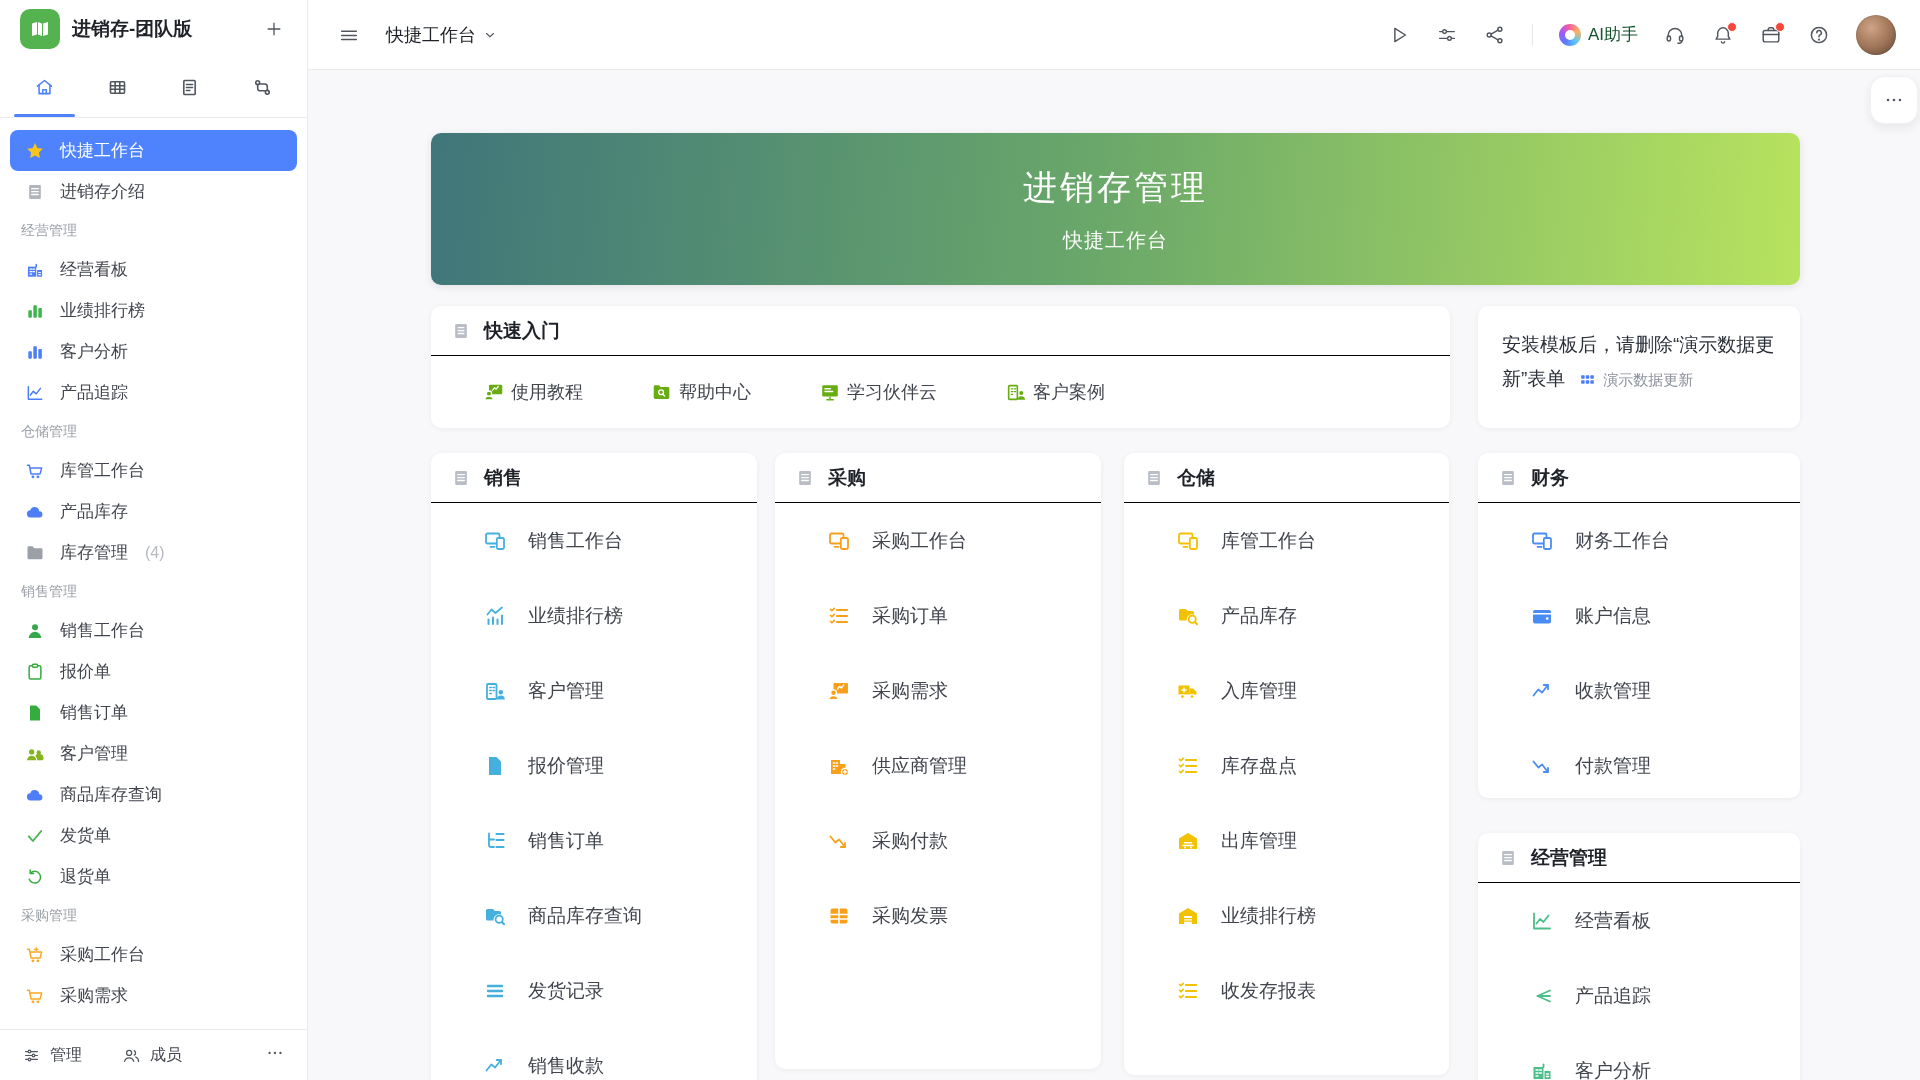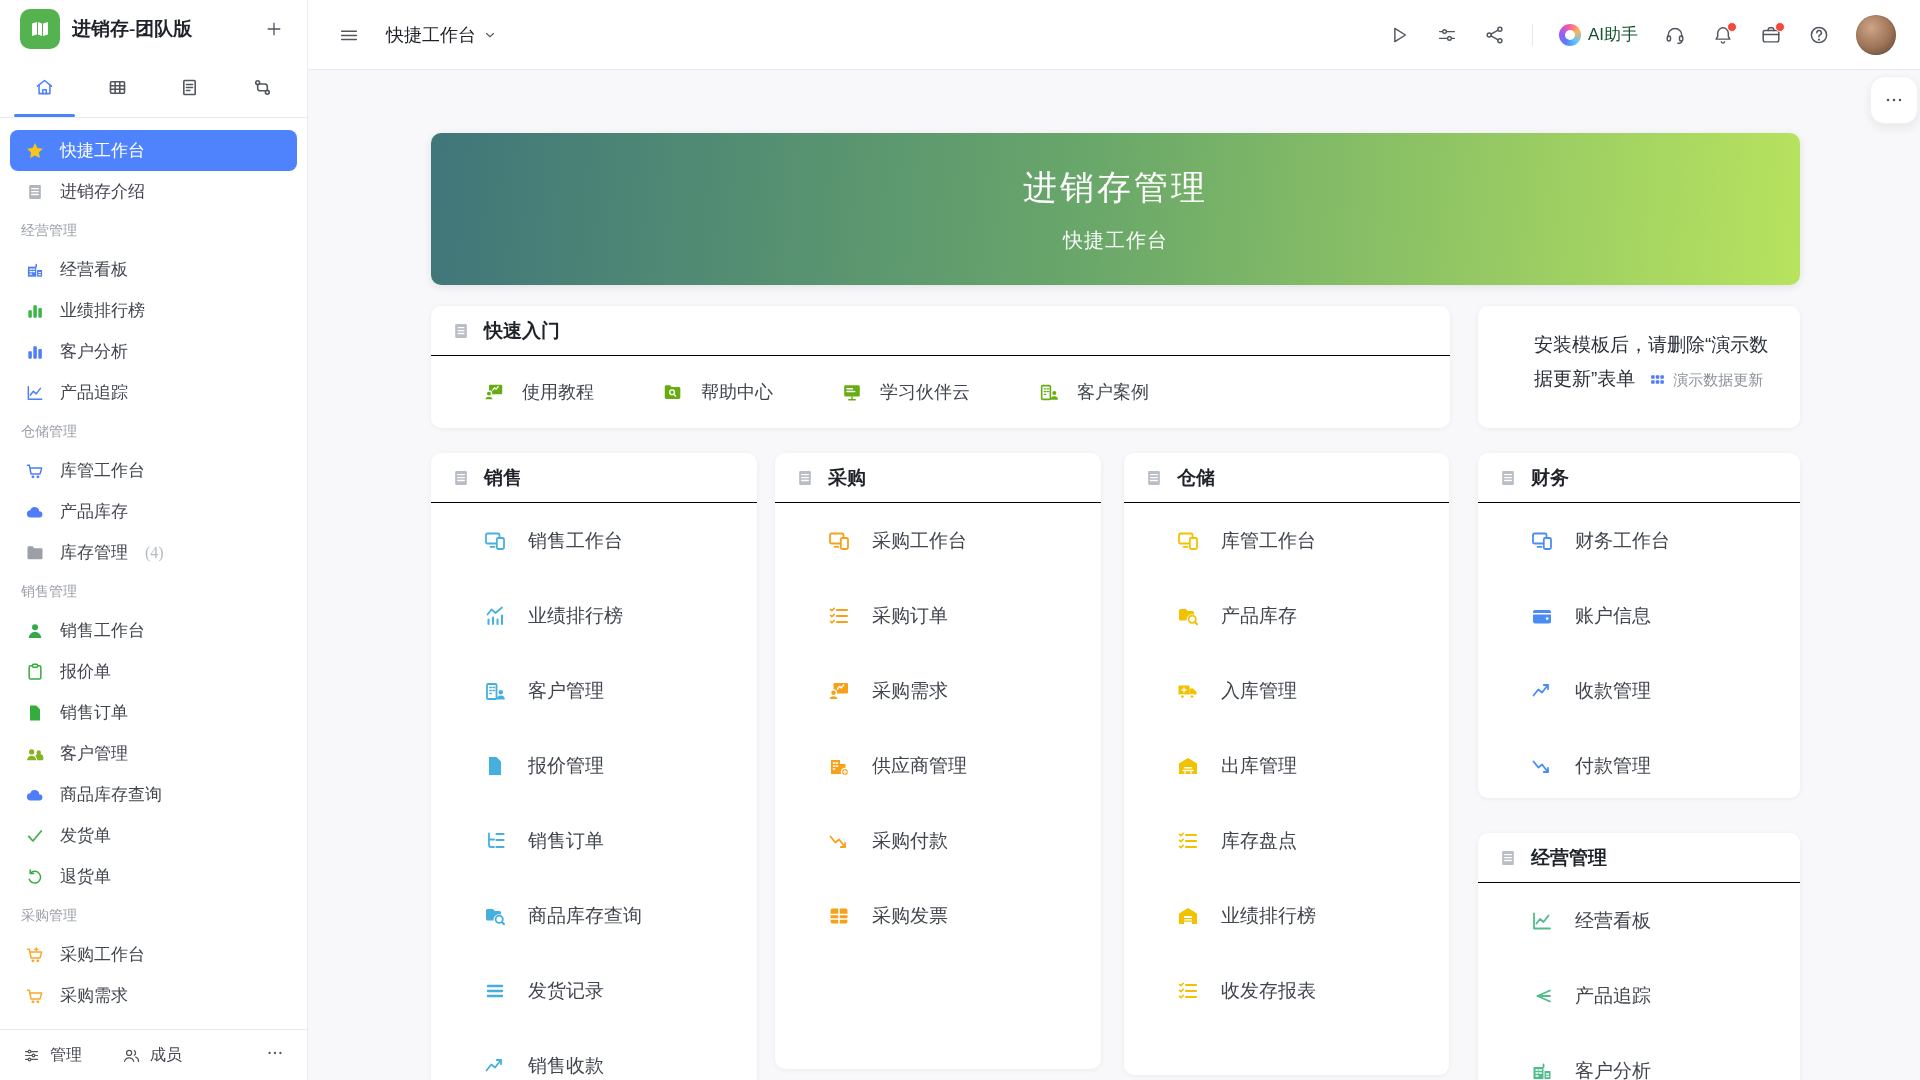--- a/index.html
+++ b/index.html
@@ -2,21 +2,21 @@
 <html style="--accent: #4e83fd;"><head>
 <meta charset="utf-8">
 <style>
   * { margin:0; padding:0; box-sizing:border-box; }
   html,body { background:#e8e8ea; }
   body { font-family:"Liberation Sans","DejaVu Sans",sans-serif; }
   #page { position:relative; width:1920px; height:1080px; background:#fff; overflow:hidden; }
 
   
   #sidebar { position:absolute; left:0; top:0; width:308px; height:1080px; background:#fff;
-             border-right:1px solid #ebebee; display:flex; flex-direction:column;font-family:Liberation Serif, serif; }
+             border-right:1px solid #ebebee; display:flex; flex-direction:column; }
   .sb-head { height:58px; display:flex; align-items:center; padding:0 20px; gap:12px; flex:0 0 auto; }
   .logo { width:40px; height:40px; border-radius:10px; background:#54b34f; display:flex; align-items:center; justify-content:center; color:#fff; flex:0 0 auto; }
   .logo svg { width:24px; height:24px; }
   .app-title { flex:1; font-size:19px; font-weight:bold; color:#1f2329; white-space:nowrap; }
   .plus-btn { width:26px; height:26px; color:#51565e; display:flex; align-items:center; justify-content:center; cursor:pointer; }
   .plus-btn svg { width:20px; height:20px; }
 
   .sb-tabs { height:60px; display:flex; padding:0 8px; border-bottom:1px solid #ebebee; flex:0 0 auto; }
   .stab { flex:1; display:flex; align-items:center; justify-content:center; position:relative; color:#51565e; cursor:pointer; }
   .stab svg { width:21px; height:21px; }
@@ -74,26 +74,26 @@
   .banner-sub { margin-top:16px; font-size:20px; opacity:.96; letter-spacing:1px; }
 
   .panel { position:absolute; background:#fff; border-radius:10px; box-shadow:0 1px 5px rgba(31,35,41,.06); overflow:hidden; }
   .panel-head { height:50px; display:flex; align-items:center; gap:13px; padding:0 20px; border-bottom:1px solid #000000; }
   .panel-head .ph-ic { width:20px; height:20px; color:#b9bec6; display:flex; flex:0 0 auto; }
   .panel-head .ph-ic svg { width:20px; height:20px; }
   .panel-title { font-size:19px; font-weight:600; color:#1f2329; }
 
   #quickstart { left:123px; top:236px; width:1019px; height:122px; }
   .ql-row { height:71px; display:flex; align-items:center; padding-left:52px; gap:68px; }
-  .ql-link { display:flex; align-items:center; gap:17px; font-size:18px; color:#41454d; cursor:pointer; }
+  .ql-link { display:flex; align-items:center; gap:6px; font-size:18px; color:#41454d; cursor:pointer; }
   .ql-link .ic-wrap { width:22px; height:22px; display:flex; }
   .ql-link svg { width:22px; height:22px; }
 
   #notice { left:1170px; top:236px; width:322px; height:122px; padding:22px 24px; }
-  .notice-text { font-size:19px; line-height:34px; color:#2a2f38;margin-left:32px; }
+  .notice-text { font-size:19px; line-height:34px; color:#2a2f38; }
   .notice-link { display:inline-flex; align-items:center; gap:7px; margin-left:14px; vertical-align:middle; cursor:pointer; }
   .notice-link .ic-wrap { width:17px; height:17px; display:flex; }
   .notice-link svg { width:17px; height:17px; }
   .notice-link-label { font-size:15px; color:#8a8f99; }
 
   .card-sales     { left:123px;  top:383px; width:326px; height:660px; }
   .card-purchase  { left:467px;  top:383px; width:326px; height:616px; }
   .card-warehouse { left:816px;  top:383px; width:325px; height:622px; }
   .card-finance   { left:1170px; top:383px; width:322px; height:345px; }
   .card-management{ left:1170px; top:763px; width:322px; height:330px; }
@@ -870,32 +870,32 @@
             <span class="ic-wrap" style="color:#f2c100">
               <svg viewBox="0 0 24 24" fill="none" stroke="currentColor" stroke-width="1.8" stroke-linecap="round" stroke-linejoin="round">
                 <use href="#i-truck"></use>
               </svg>
             </span>
             <span class="citem-label">入库管理</span>
           </div>
           <div class="citem">
             <span class="ic-wrap" style="color:#f2c100">
               <svg viewBox="0 0 24 24" fill="none" stroke="currentColor" stroke-width="1.8" stroke-linecap="round" stroke-linejoin="round">
+                <use href="#i-checklist"></use>
+              </svg>
+            </span>
+            <span class="citem-label">库存盘点</span>
+          </div>
+          <div class="citem">
+            <span class="ic-wrap" style="color:#f2c100">
+              <svg viewBox="0 0 24 24" fill="none" stroke="currentColor" stroke-width="1.8" stroke-linecap="round" stroke-linejoin="round">
                 <use href="#i-garagecar"></use>
               </svg>
             </span>
             <span class="citem-label">出库管理</span>
-          </div>
-          <div class="citem">
-            <span class="ic-wrap" style="color:#f2c100">
-              <svg viewBox="0 0 24 24" fill="none" stroke="currentColor" stroke-width="1.8" stroke-linecap="round" stroke-linejoin="round">
-                <use href="#i-checklist"></use>
-              </svg>
-            </span>
-            <span class="citem-label">库存盘点</span>
           </div>
           <div class="citem">
             <span class="ic-wrap" style="color:#f2c100">
               <svg viewBox="0 0 24 24" fill="none" stroke="currentColor" stroke-width="1.8" stroke-linecap="round" stroke-linejoin="round">
                 <use href="#i-garage"></use>
               </svg>
             </span>
             <span class="citem-label">业绩排行榜</span>
           </div>
           <div class="citem">

